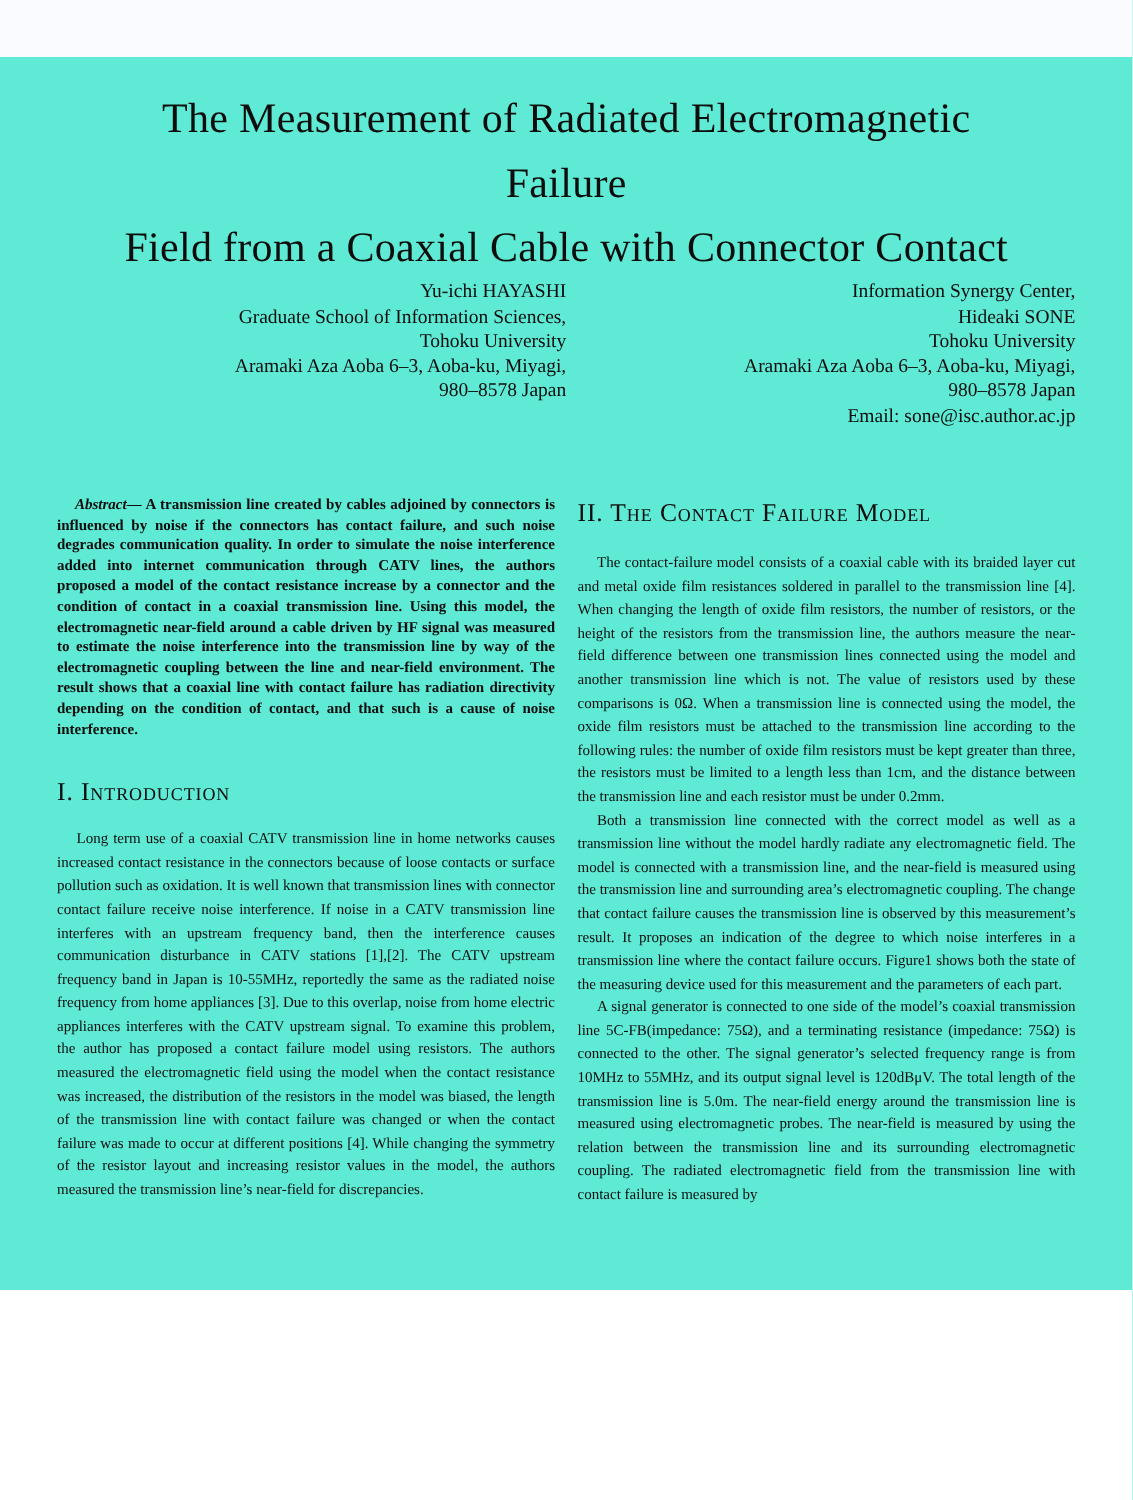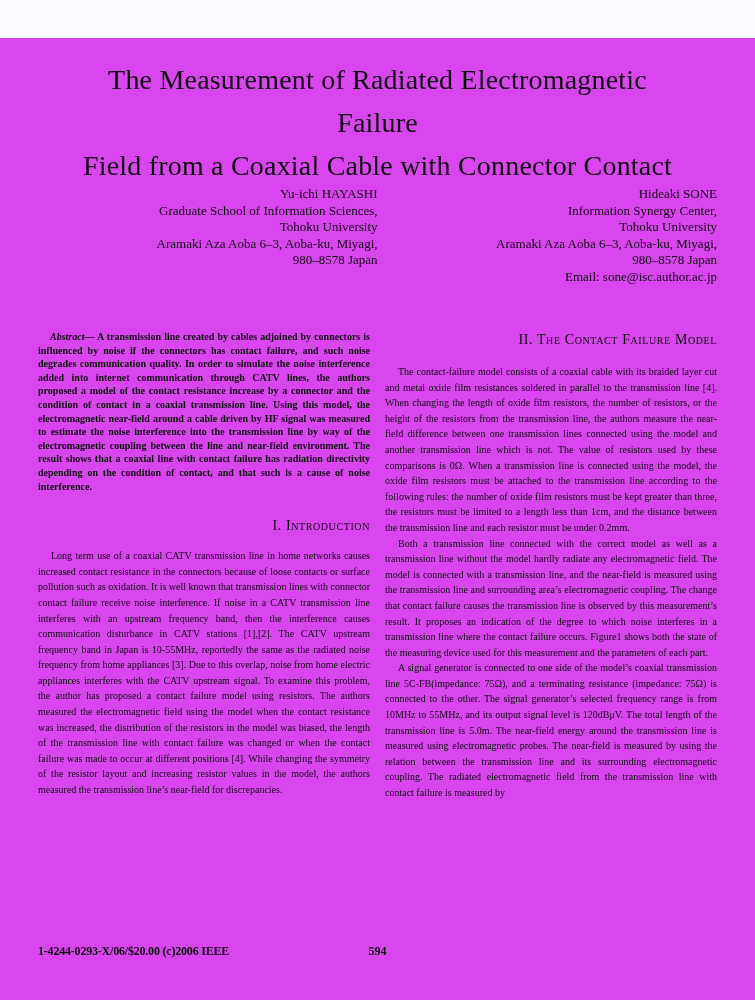--- a/index.html
+++ b/index.html
@@ -5,22 +5,22 @@
   * { margin: 0; padding: 0; box-sizing: border-box; }
   html, body { background: #ffffff; }
   body {
     font-family: "Liberation Serif", serif;
     color: #0d0d0d;
     width: 755px;
   }
   .page {
     position: relative;
     width: 755px;
-    height: 1000px;
-    background: #d946ef;
+    height: 860px;
+    background: #5eead4;
     overflow: hidden;
   }
   .top-band {
     position: absolute;
     top: 0; left: 0;
     width: 755px; height: 38px;
     background: #fafbfe;
   }
   .paper-title {
     position: absolute;
@@ -60,22 +60,22 @@
     font-size: 10px;
     font-weight: bold;
     line-height: 13.6px;
     text-align: justify;
     text-indent: 12px;
   }
   .abstract .abstract-label {
     font-style: italic;
   }
   .section-heading {
-    text-align: right;
-    font-size: 14px;
+    text-align: left;
+    font-size: 17px;
     font-variant: small-caps;
     letter-spacing: 0.6px;
     font-weight: normal;
     margin-top: 25px;
     margin-bottom: 14px;
   }
   .col-right .section-heading {
     margin-top: 2px;
     margin-bottom: 16px;
   }
@@ -118,22 +118,22 @@
 
   <div class="authors-row">
     <div class="author-block">
       <span class="line">Yu-ichi HAYASHI</span>
       <span class="line">Graduate School of Information Sciences,</span>
       <span class="line">Tohoku University</span>
       <span class="line">Aramaki Aza Aoba 6–3, Aoba-ku, Miyagi,</span>
       <span class="line">980–8578 Japan</span>
     </div>
     <div class="author-block">
+      <span class="line">Information Synergy Center,</span>
       <span class="line">Hideaki SONE</span>
-      <span class="line">Information Synergy Center,</span>
       <span class="line">Tohoku University</span>
       <span class="line">Aramaki Aza Aoba 6–3, Aoba-ku, Miyagi,</span>
       <span class="line">980–8578 Japan</span>
       <span class="line">Email: sone@isc.author.ac.jp</span>
     </div>
   </div>
 
   <div class="columns">
 
     <div class="col col-left">

